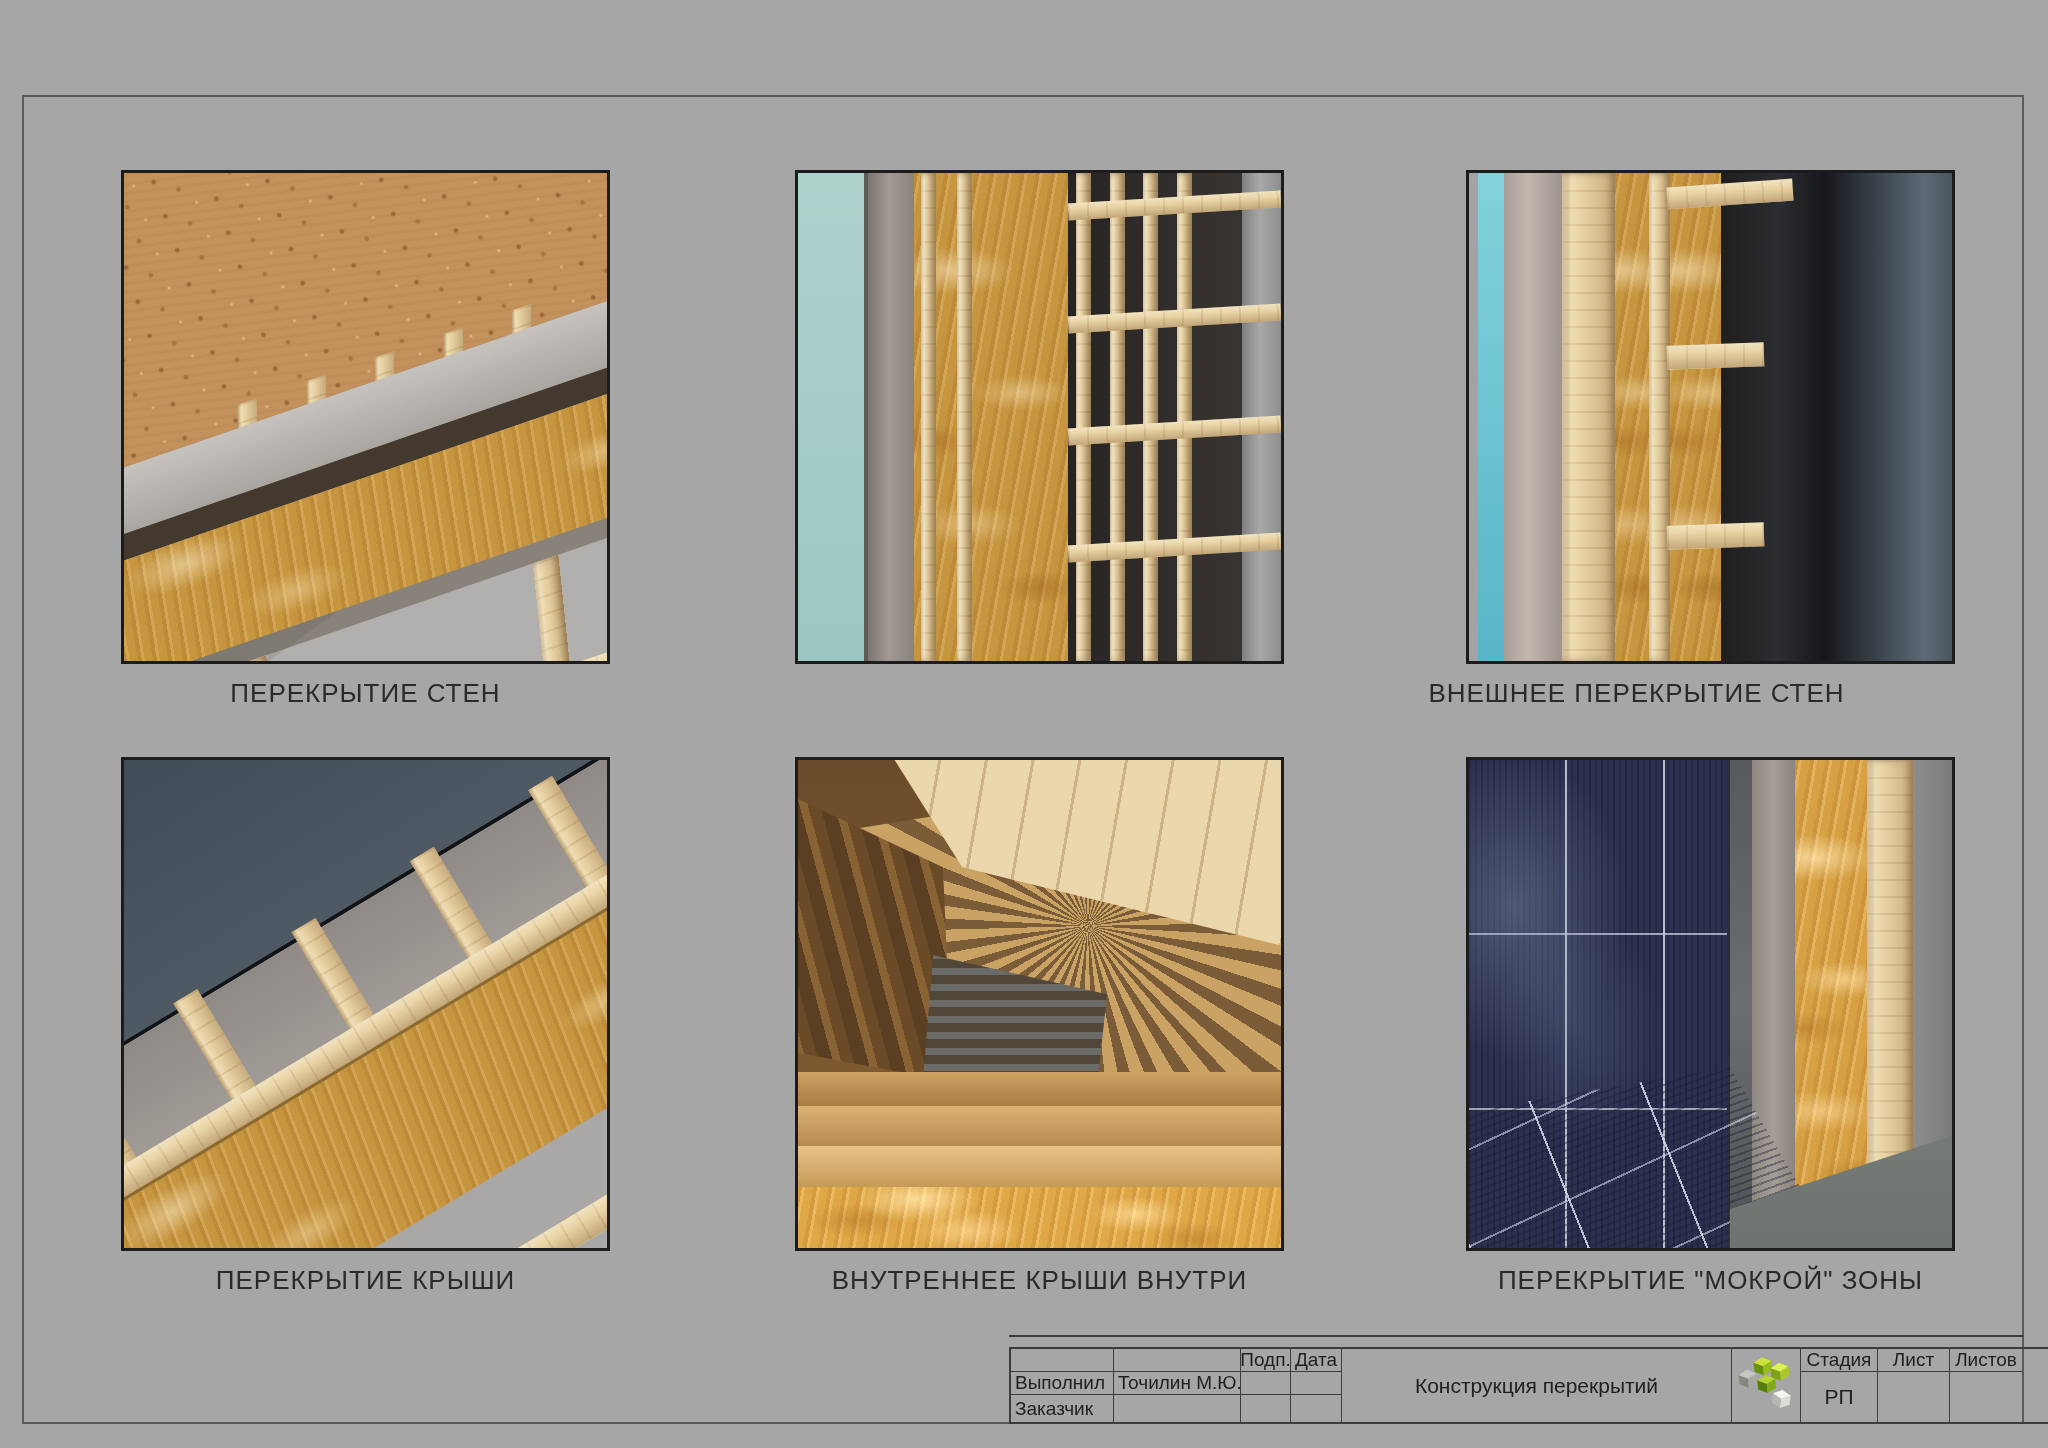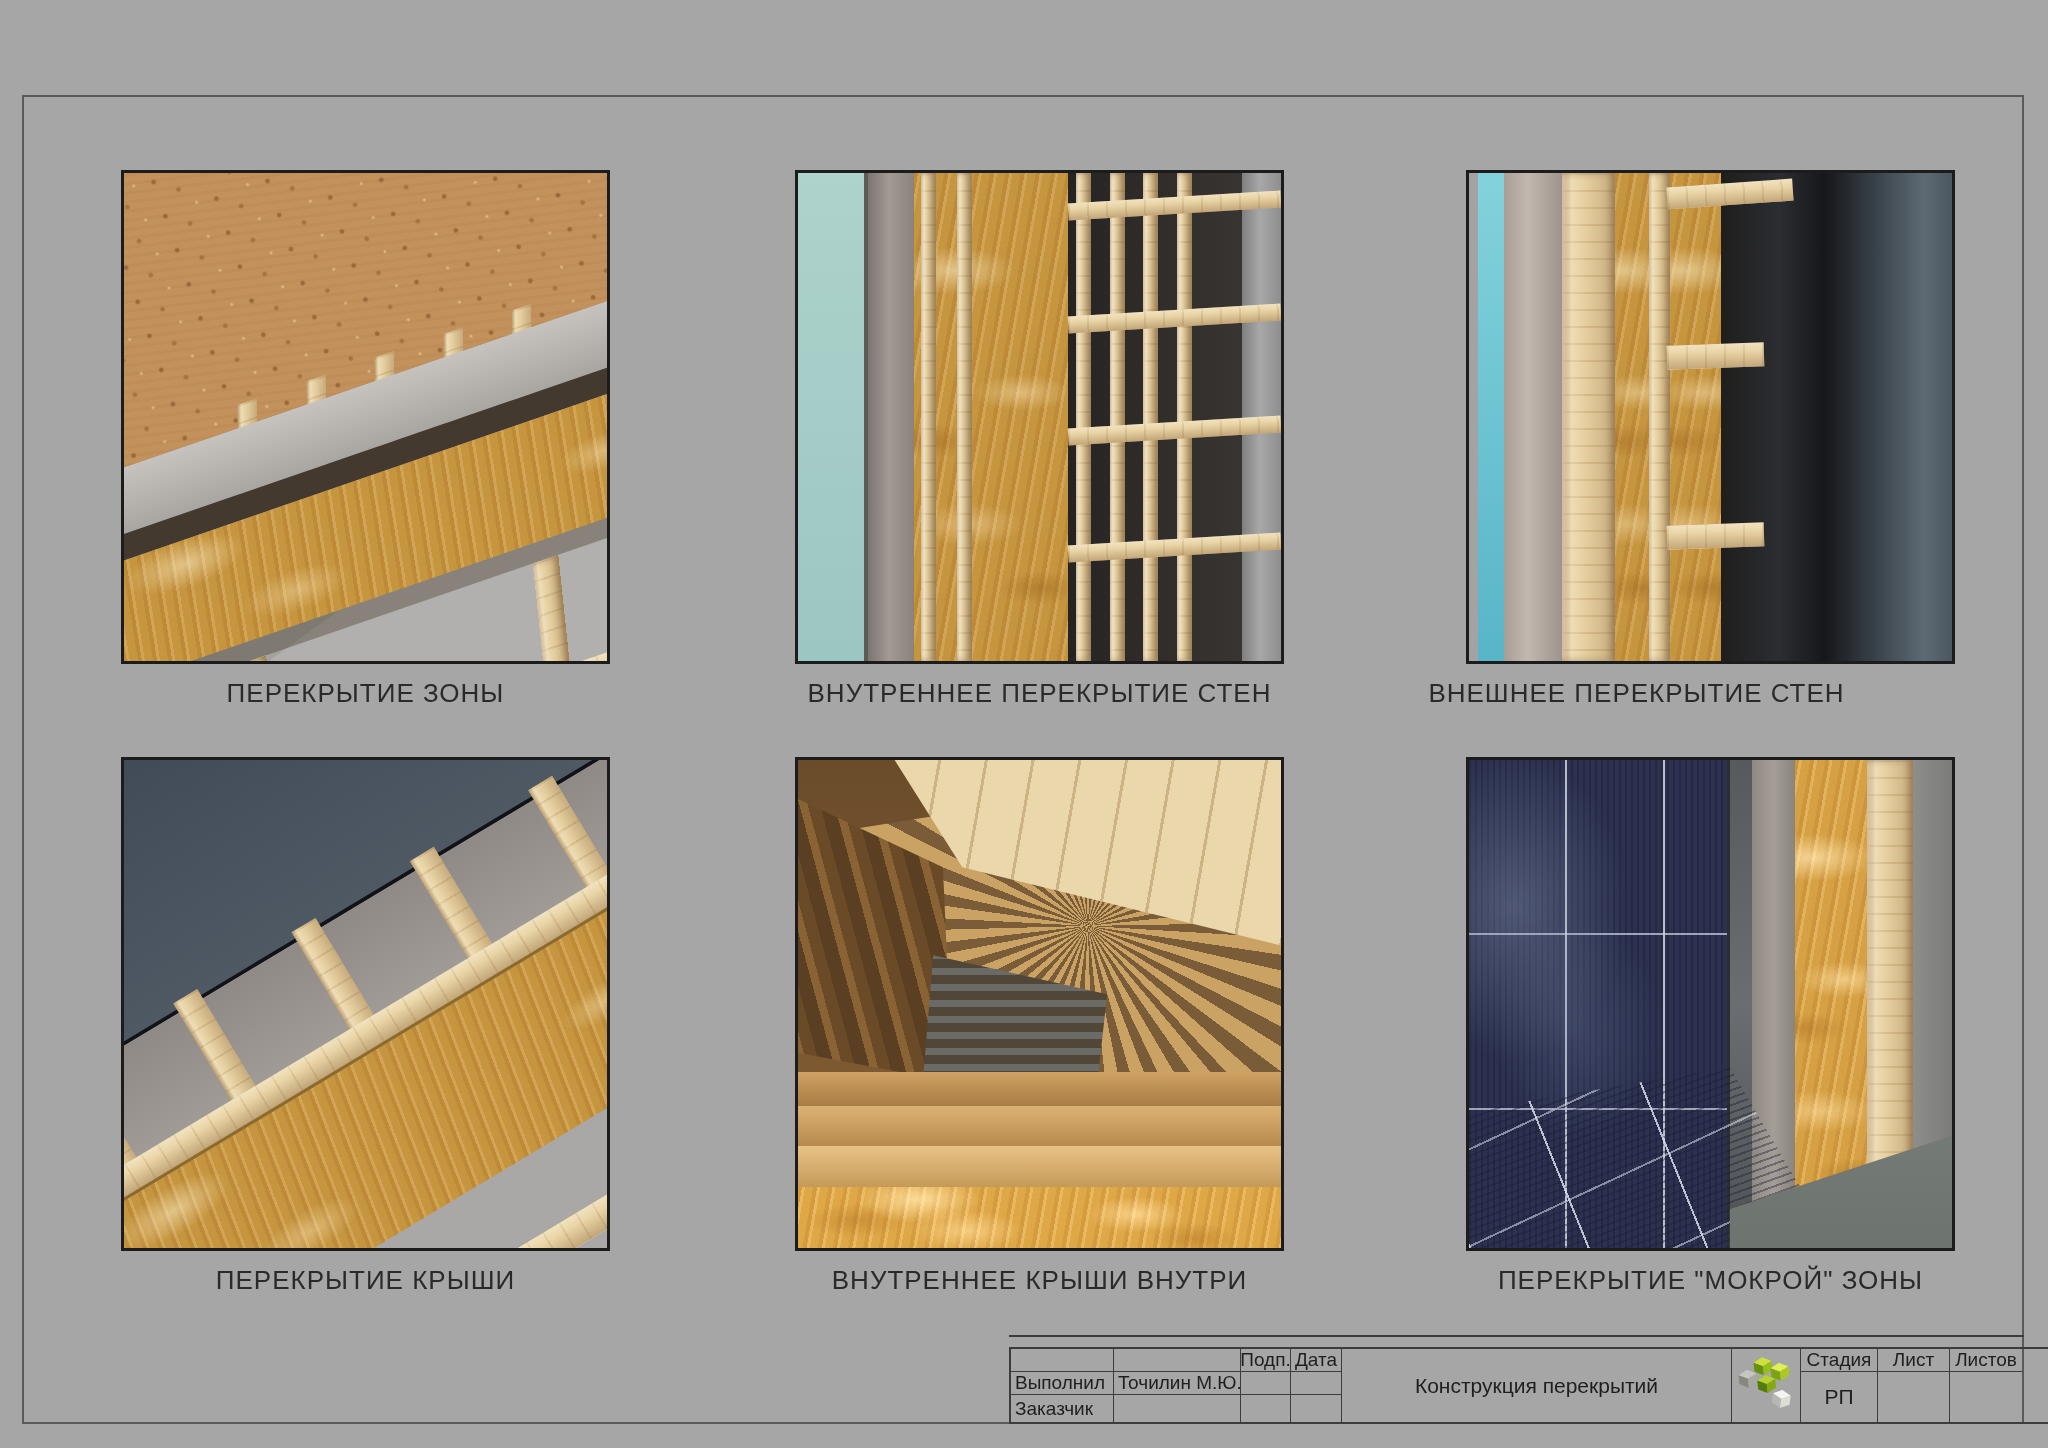--- a/index.html
+++ b/index.html
@@ -82,42 +82,41 @@
         <div class="layer insul" style="left:0;top:55%;width:100%;height:12%;"></div>
         <div class="layer" style="left:0;top:67%;width:100%;height:2%;background:rgba(60,45,25,.35);"></div>
         <div class="layer woodv stud" style="left:24%;top:69%;width:2.8%;height:26%;transform:skewX(-13deg);"></div>
         <div class="layer woodv stud" style="left:56%;top:69%;width:2.8%;height:26%;transform:skewX(-13deg);"></div>
 
         <div class="layer woodh" style="left:60%;top:80%;width:34%;height:3%;"></div>
 
       </div>
     </div>
   </figure>
-  <div class="caption" style="left:121px;top:678px;">ПЕРЕКРЫТИЕ ЗОНЫ</div>
+  <div class="caption" style="left:121px;top:678px;">ПЕРЕКРЫТИЕ СТЕН</div>
 
   <figure class="fig" style="left:795px;top:170px;">
     <div class="render">
       <div class="layer" style="left:0;top:0;width:14.5%;height:100%;background:linear-gradient(180deg,#aed2cc,#9cc6c2);border-right:4px solid #5e5a56;box-sizing:border-box;"></div>
       <div class="layer" style="left:14.5%;top:0;width:9.5%;height:100%;background:linear-gradient(90deg,#7b7570,#a29a93 45%,#8a827c);"></div>
       <div class="layer insul" style="left:24%;top:0;width:32%;height:100%;"></div>
       <div class="layer woodv stud" style="left:25.5%;top:0;width:3%;height:100%;"></div>
       <div class="layer woodv stud" style="left:33%;top:0;width:3%;height:100%;"></div>
       <div class="layer" style="left:56%;top:0;width:44%;height:100%;background:linear-gradient(90deg,#262423,#34302d 60%,#3c3835);"></div>
       <div class="layer" style="left:92%;top:0;width:8%;height:100%;background:linear-gradient(90deg,#7f7f7f,#a8a8a8 45%,#8e8e8e);"></div>
       <div class="layer woodv stud" style="left:57.5%;top:0;width:3.1%;height:100%;"></div>
       <div class="layer woodv stud" style="left:64.5%;top:0;width:3.1%;height:100%;"></div>
       <div class="layer woodv stud" style="left:71.5%;top:0;width:3.1%;height:100%;"></div>
       <div class="layer woodv stud" style="left:78.5%;top:0;width:3.1%;height:100%;"></div>
       <div class="layer woodh" style="left:56%;top:5%;width:44%;height:3.4%;transform:rotate(-3.5deg);"></div>
       <div class="layer woodh" style="left:56%;top:28%;width:44%;height:3.4%;transform:rotate(-3.5deg);"></div>
       <div class="layer woodh" style="left:56%;top:51%;width:44%;height:3.4%;transform:rotate(-3.5deg);"></div>
       <div class="layer woodh" style="left:56%;top:75%;width:44%;height:3.4%;transform:rotate(-3.5deg);"></div>
     </div>
   </figure>
-  <div class="caption" style="left:795px;top:678px;">ВНУТРЕННЕЕ ПЕРЕКРЫТИЕ СТЕН</div>
 
   <figure class="fig" style="left:1466px;top:170px;">
     <div class="render">
       <div class="layer" style="left:0;top:0;width:1.8%;height:100%;background:#a3a3a3;"></div>
       <div class="layer" style="left:1.8%;top:0;width:5.4%;height:100%;background:linear-gradient(180deg,#83d2dc,#58b5c8);"></div>
       <div class="layer" style="left:7.2%;top:0;width:12%;height:100%;background:linear-gradient(90deg,#a89e97,#c2b8b0 40%,#9e948d);"></div>
       <div class="layer woodv stud" style="left:19.2%;top:0;width:11%;height:100%;"></div>
       <div class="layer insul" style="left:30.2%;top:0;width:7%;height:100%;"></div>
       <div class="layer woodv stud" style="left:37.2%;top:0;width:4.5%;height:100%;"></div>
       <div class="layer insul" style="left:41.7%;top:0;width:10.5%;height:100%;"></div>

